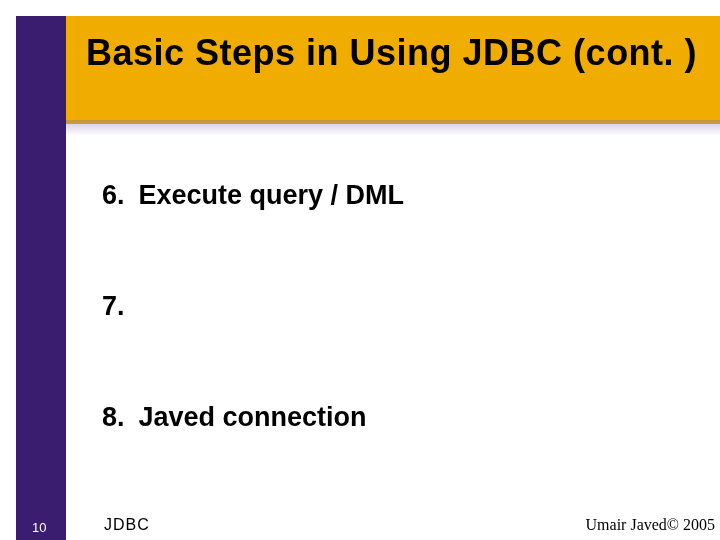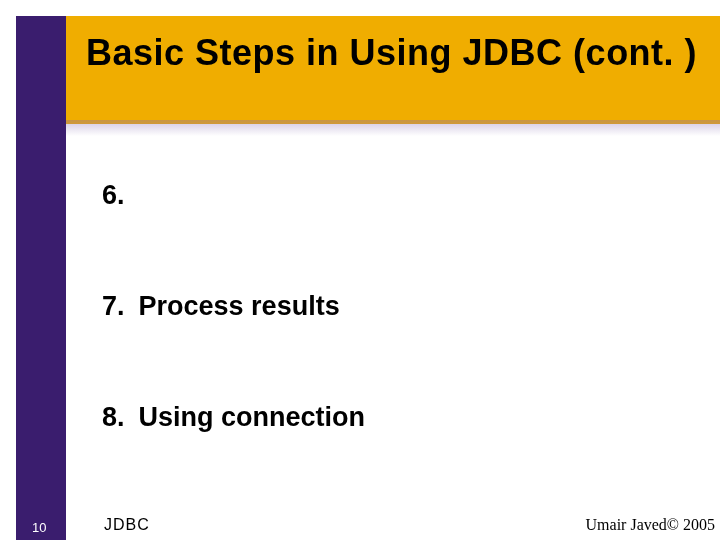--- a/index.html
+++ b/index.html
@@ -104,28 +104,28 @@
 
   <div class="header-band"></div>
   <div class="band-shadow"></div>
   <div class="purple-sidebar"></div>
 
   <div class="title">Basic Steps in Using JDBC (cont. )</div>
 
   <div class="content">
     <div class="step">
       <span class="num">6.</span>
+      <span>Execute query / DML</span>
     </div>
     <div class="step">
       <span class="num">7.</span>
-      <span>Process results</span>
     </div>
     <div class="step">
       <span class="num">8.</span>
-      <span>Using connection</span>
+      <span>Javed connection</span>
     </div>
   </div>
 
   <div class="footer-num-box">
     <span class="footer-num">10</span>
   </div>
   <div class="footer-topic">JDBC</div>
   <div class="footer-author">Umair Javed© 2005</div>
 
 </div>

